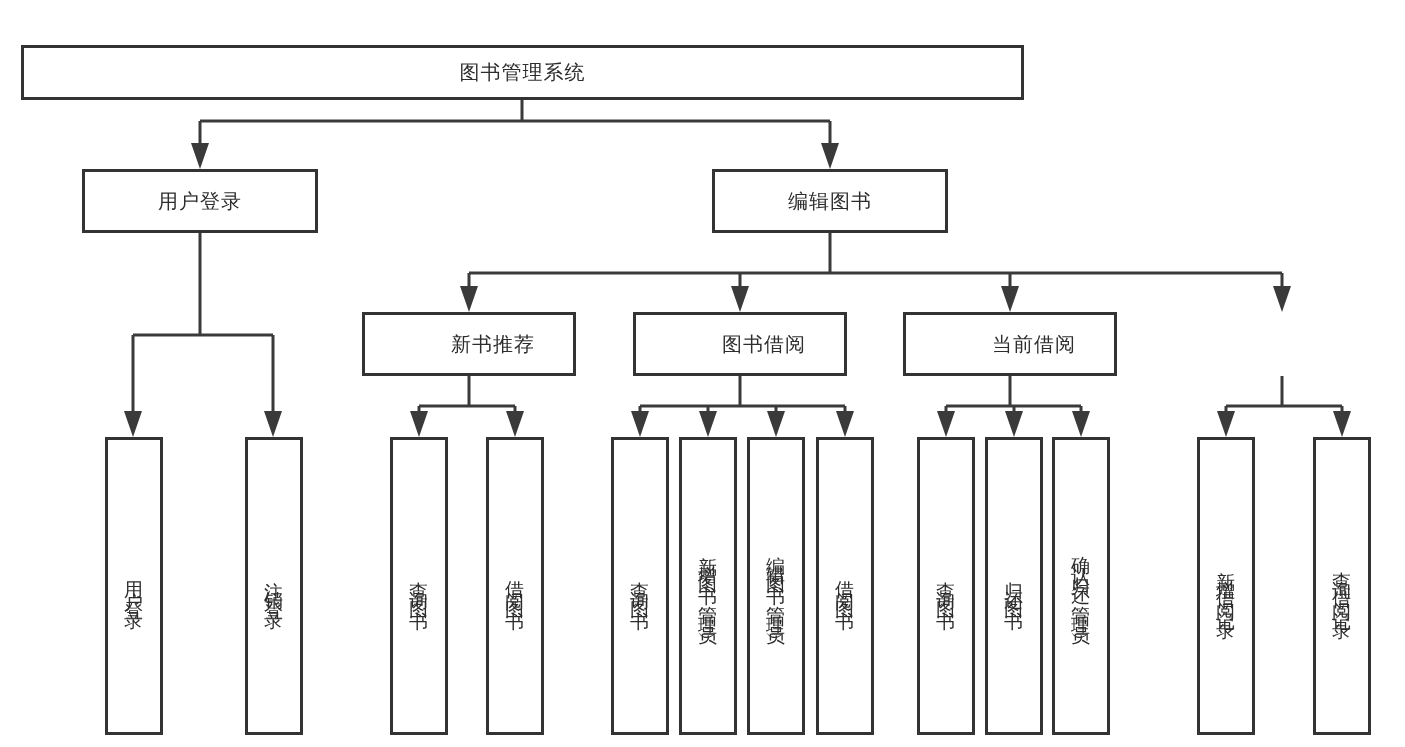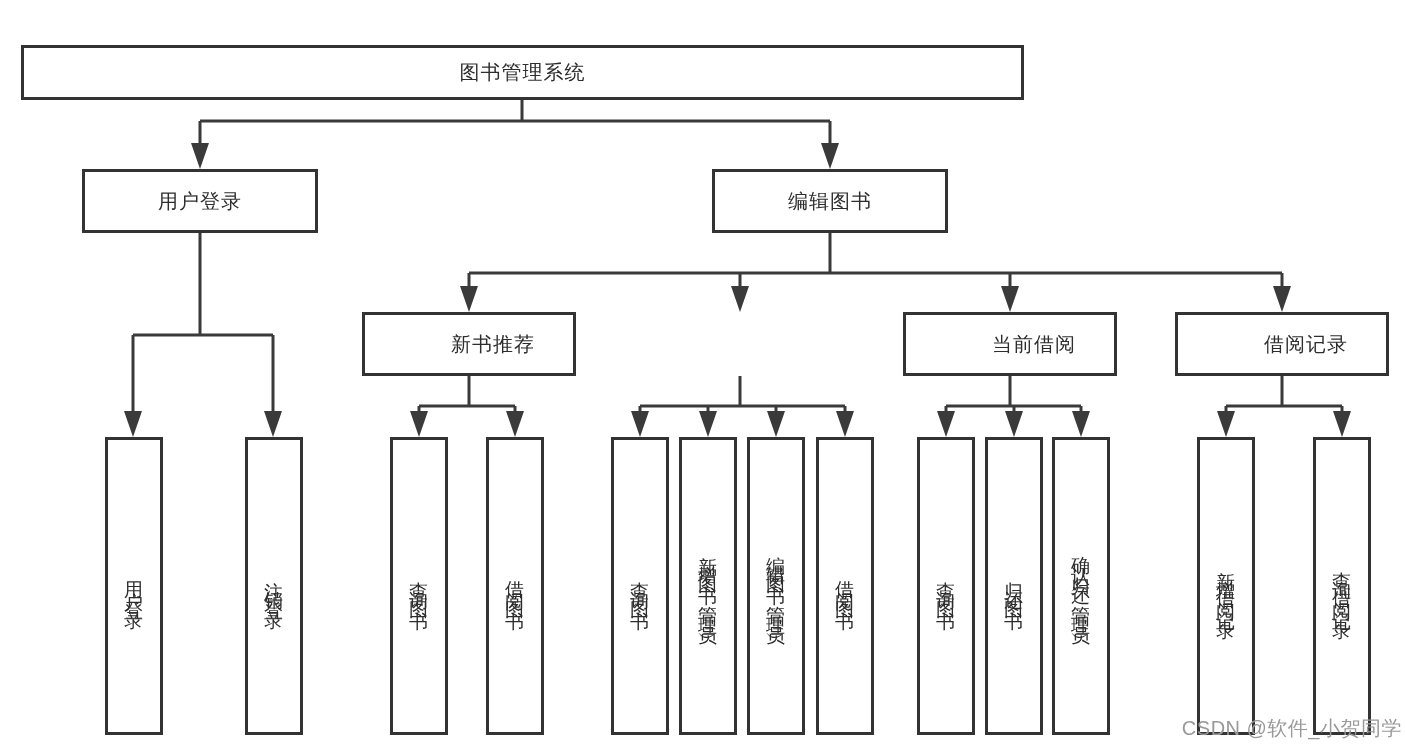--- a/index.html
+++ b/index.html
@@ -88,25 +88,25 @@
   <div class="box l2" style="left:82px">
     <span class="hlabel">用户登录</span>
   </div>
   <div class="box l2" style="left:712px">
     <span class="hlabel">编辑图书</span>
   </div>
 
   <div class="box l3" style="left:362px">
     <span class="hlabel">新书推荐</span>
   </div>
+  <div class="box l3" style="left:633px">
+    <span class="hlabel">图书借阅</span>
+  </div>
   <div class="box l3" style="left:903px">
     <span class="hlabel">当前借阅</span>
-  </div>
-  <div class="box l3" style="left:1175px">
-    <span class="hlabel">借阅记录</span>
   </div>
 
   <div class="box leaf" style="left:105px">
     <span class="vtext">用户登录</span>
   </div>
   <div class="box leaf" style="left:245px">
     <span class="vtext">注销登录</span>
   </div>
 
   <div class="box leaf" style="left:390px">
@@ -139,14 +139,13 @@
     <span class="vtext">确认归还（管理员）</span>
   </div>
 
   <div class="box leaf" style="left:1197px">
     <span class="vtext">新增借阅记录</span>
   </div>
   <div class="box leaf" style="left:1313px">
     <span class="vtext">查询借阅记录</span>
   </div>
 
-  <div class="watermark">CSDN @软件_小贺同学</div>
 </div>
 
 </body></html>

